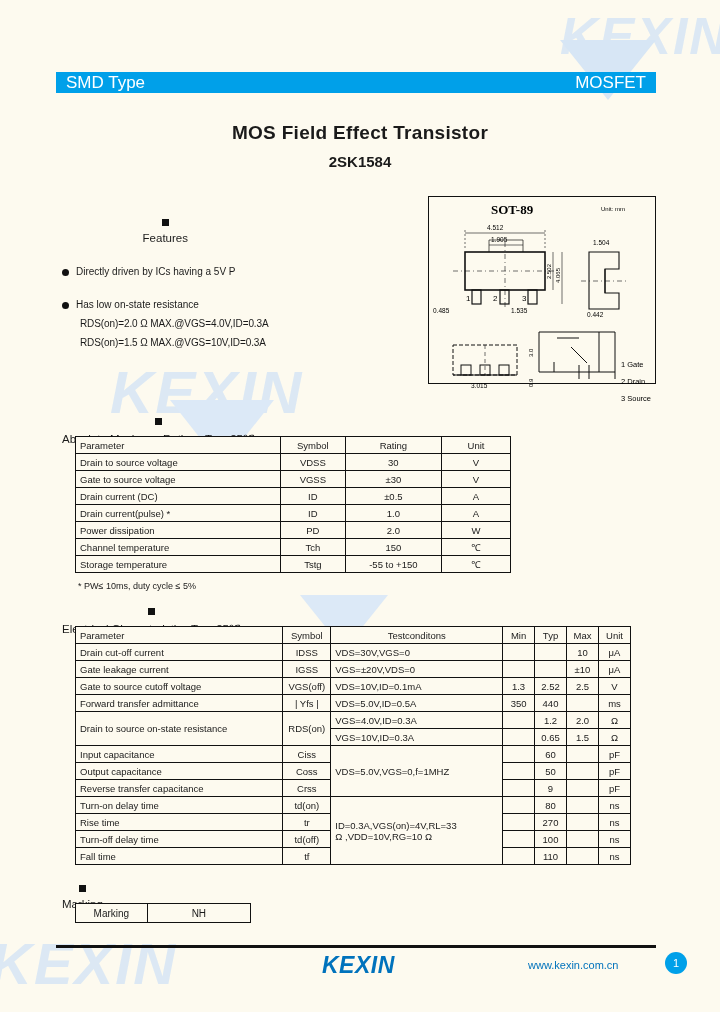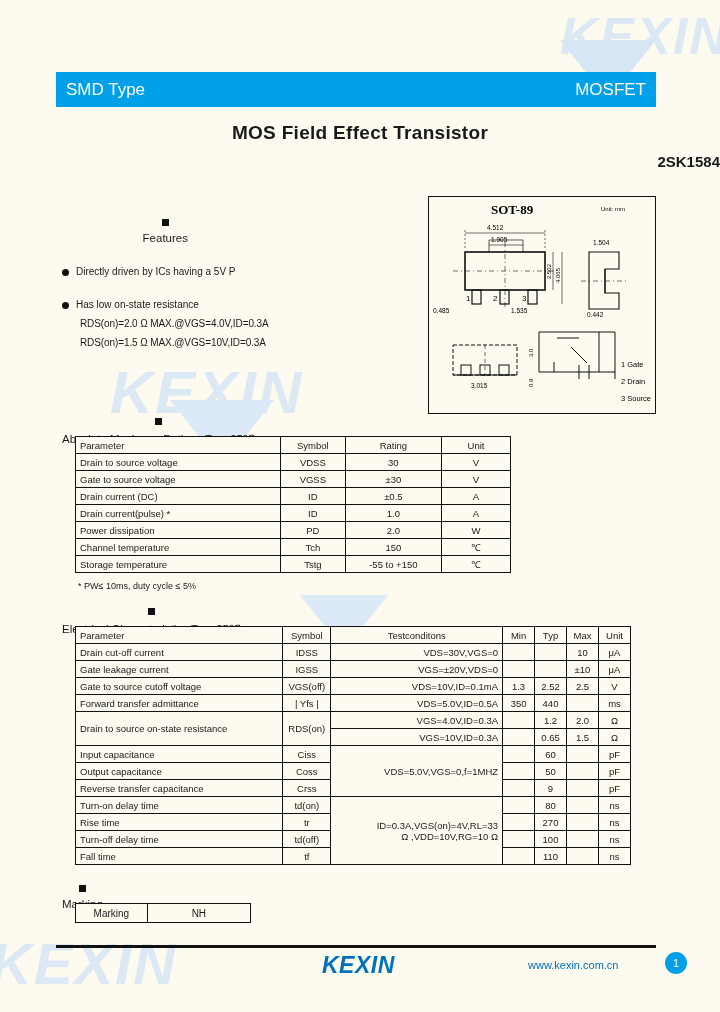--- a/index.html
+++ b/index.html
@@ -14,63 +14,63 @@
   .page{position:absolute;inset:0;}
 
   
   .wm{position:absolute;color:#d7e6f5;font-weight:bold;font-style:italic;
       font-family:"Liberation Sans",sans-serif;user-select:none;z-index:0;opacity:.85;}
   .wm-kexin{font-size:52px;letter-spacing:2px;}
   .wm-tri{position:absolute;width:0;height:0;z-index:0;}
 
   
   .banner{
-    position:absolute;left:56px;top:72px;width:600px;height:35px;
+    position:absolute;left:56px;top:72px;width:600px;height:21px;
     background:#00a0e9;color:#ffffff;
     display:flex;align-items:center;justify-content:space-between;
     padding:0 10px;box-sizing:border-box;z-index:3;
   }
   .banner-left{font-size:17px;}
   .banner-right{font-size:17px;}
 
   .title{position:absolute;left:0;right:0;top:122px;text-align:center;
          font-size:19px;font-weight:bold;z-index:3;letter-spacing:.3px;}
-  .partno{position:absolute;left:0;right:0;top:153px;text-align:right;
+  .partno{position:absolute;left:0;right:0;top:153px;text-align:center;
           font-size:15px;font-weight:bold;z-index:3;}
 
   
   .sec{position:absolute;font-size:11.5px;z-index:3;display:flex;align-items:center;gap:6px;flex-direction:column;}
   .bullet-sq{width:7px;height:7px;background:#111;display:inline-block;}
   .bullet-dot{width:7px;height:7px;background:#111;border-radius:50%;display:inline-block;}
 
   
   .features{position:absolute;left:62px;top:219px;z-index:3;}
   .feat-line{display:flex;align-items:flex-start;gap:7px;font-size:10px;margin-top:22px;}
   .feat-sub{font-size:10px;margin-top:8px;margin-left:18px;letter-spacing:-.1px;}
 
   
-  .pkg{position:absolute;left:428px;top:196px;width:228px;height:218px;
+  .pkg{position:absolute;left:428px;top:196px;width:228px;height:188px;
        border:1px solid #111;background:#fdfaef;z-index:3;box-sizing:border-box;}
 
   
   table{border-collapse:collapse;position:absolute;z-index:3;background:#fdfaef;}
   table td,table th{border:1px solid #111;font-weight:normal;font-size:9.5px;
        padding:0 4px;height:17px;box-sizing:border-box;}
   .t-abs{left:75px;top:436px;width:436px;}
   .t-abs .c-par{width:196px;text-align:left;}
   .t-abs .c-sym{width:62px;text-align:center;}
   .t-abs .c-rat{width:92px;text-align:center;border-radius:6px;}
   .t-abs .c-uni{width:66px;text-align:center;}
   .hdr td{text-align:center;}
   .note{position:absolute;left:78px;top:581px;font-size:9px;z-index:3;}
 
   .t-ele{left:75px;top:626px;width:556px;}
   .t-ele .e-par{width:208px;text-align:left;}
   .t-ele .e-sym{width:48px;text-align:center;}
-  .t-ele .e-cond{width:172px;text-align:right;}
+  .t-ele .e-cond{width:172px;text-align:left;}
   .t-ele .e-num{width:32px;text-align:center;}
   .t-ele .e-uni{width:32px;text-align:center;}
 
   .t-mark{left:75px;top:903px;width:176px;}
   .t-mark td{height:19px;text-align:center;font-size:10px;}
   .t-mark .m-lbl{width:72px;}
   .t-mark .m-val{width:104px;}
 
   
   .foot-rule{position:absolute;left:56px;top:945px;width:600px;height:3px;background:#111;z-index:3;}

